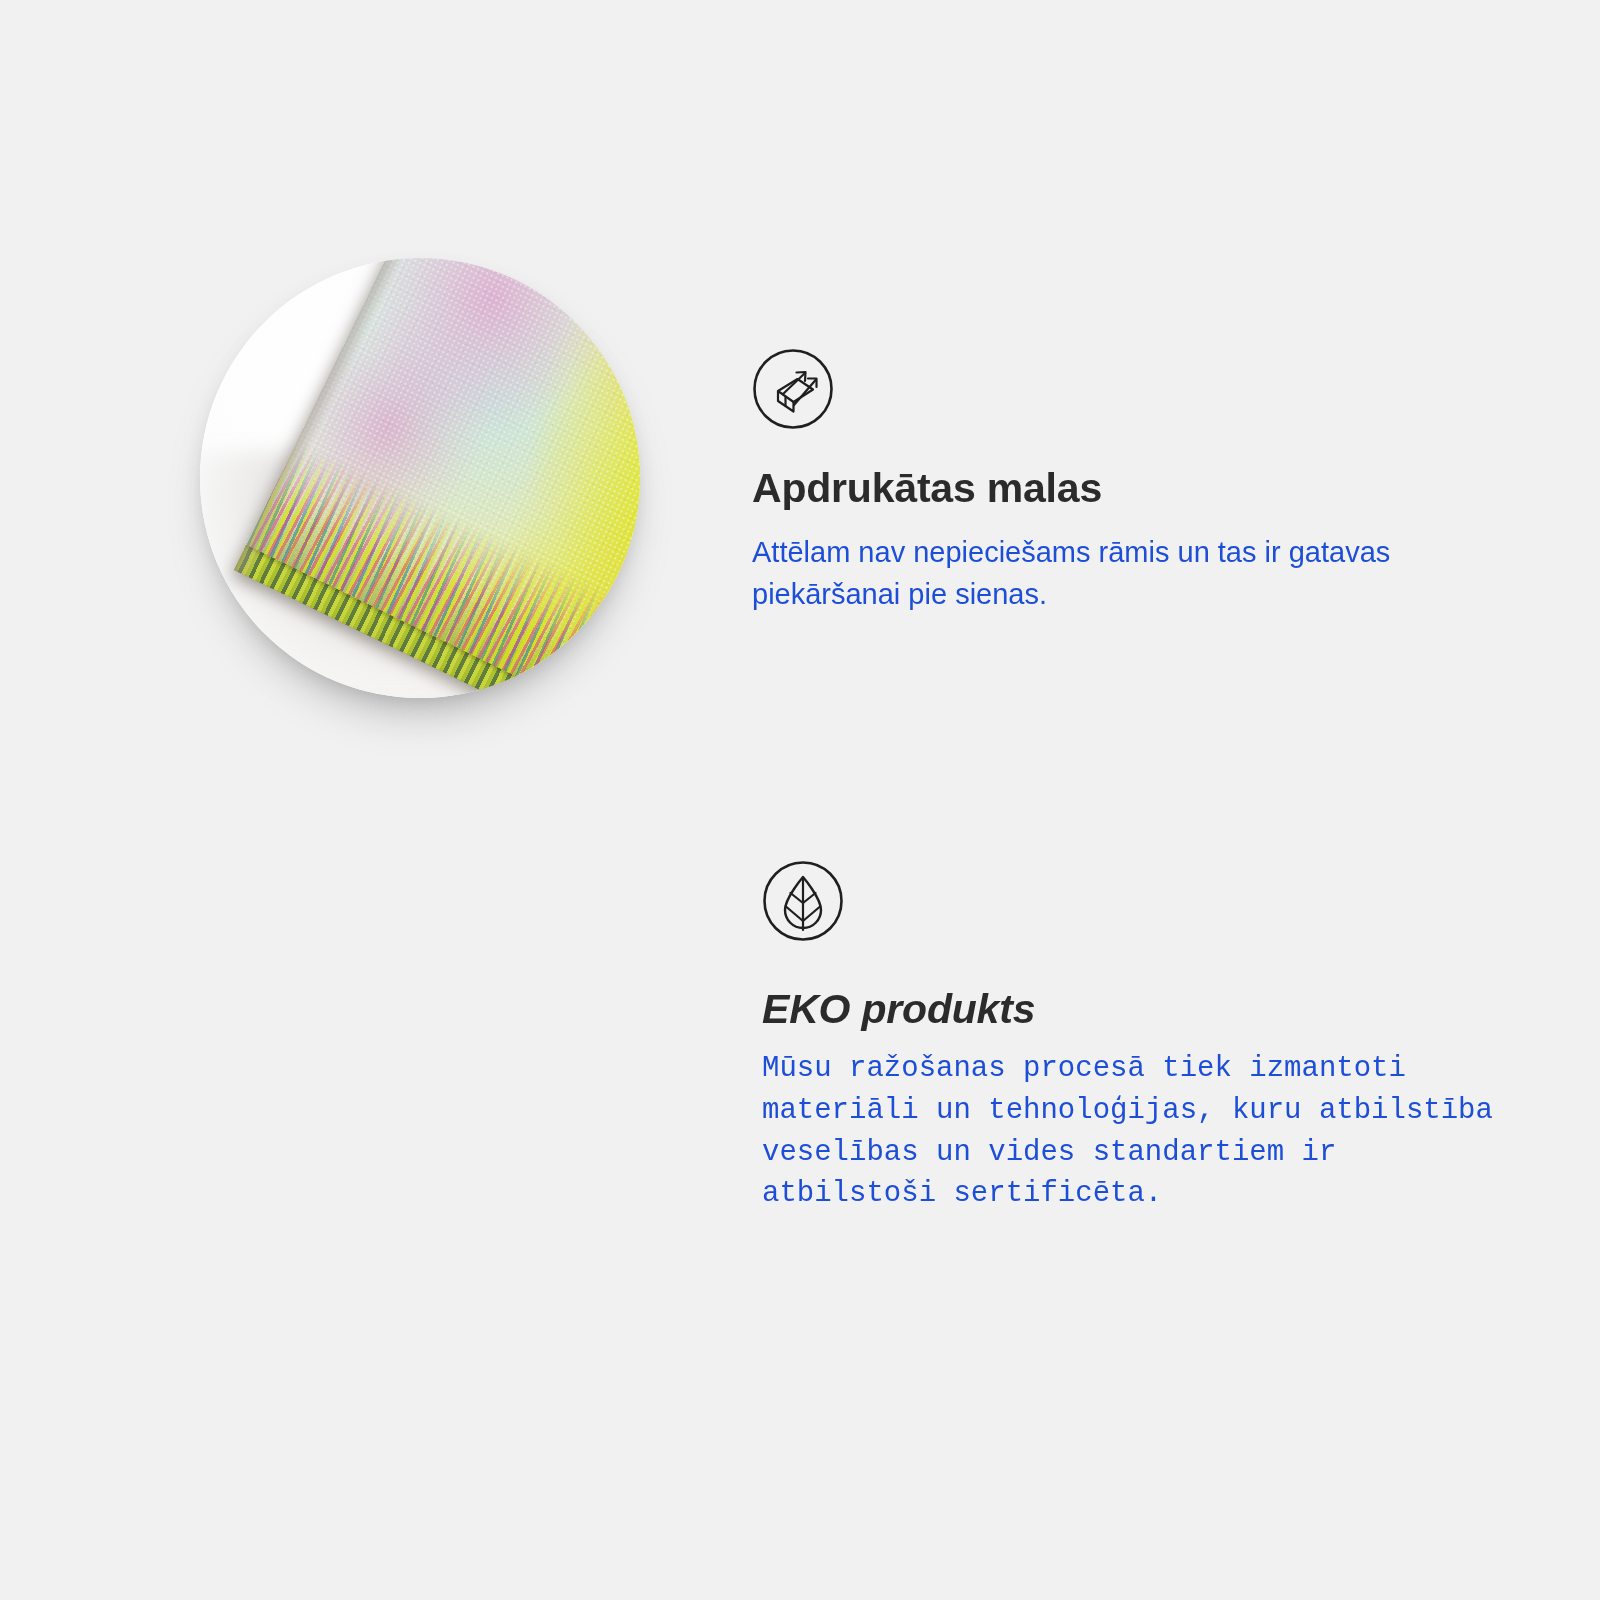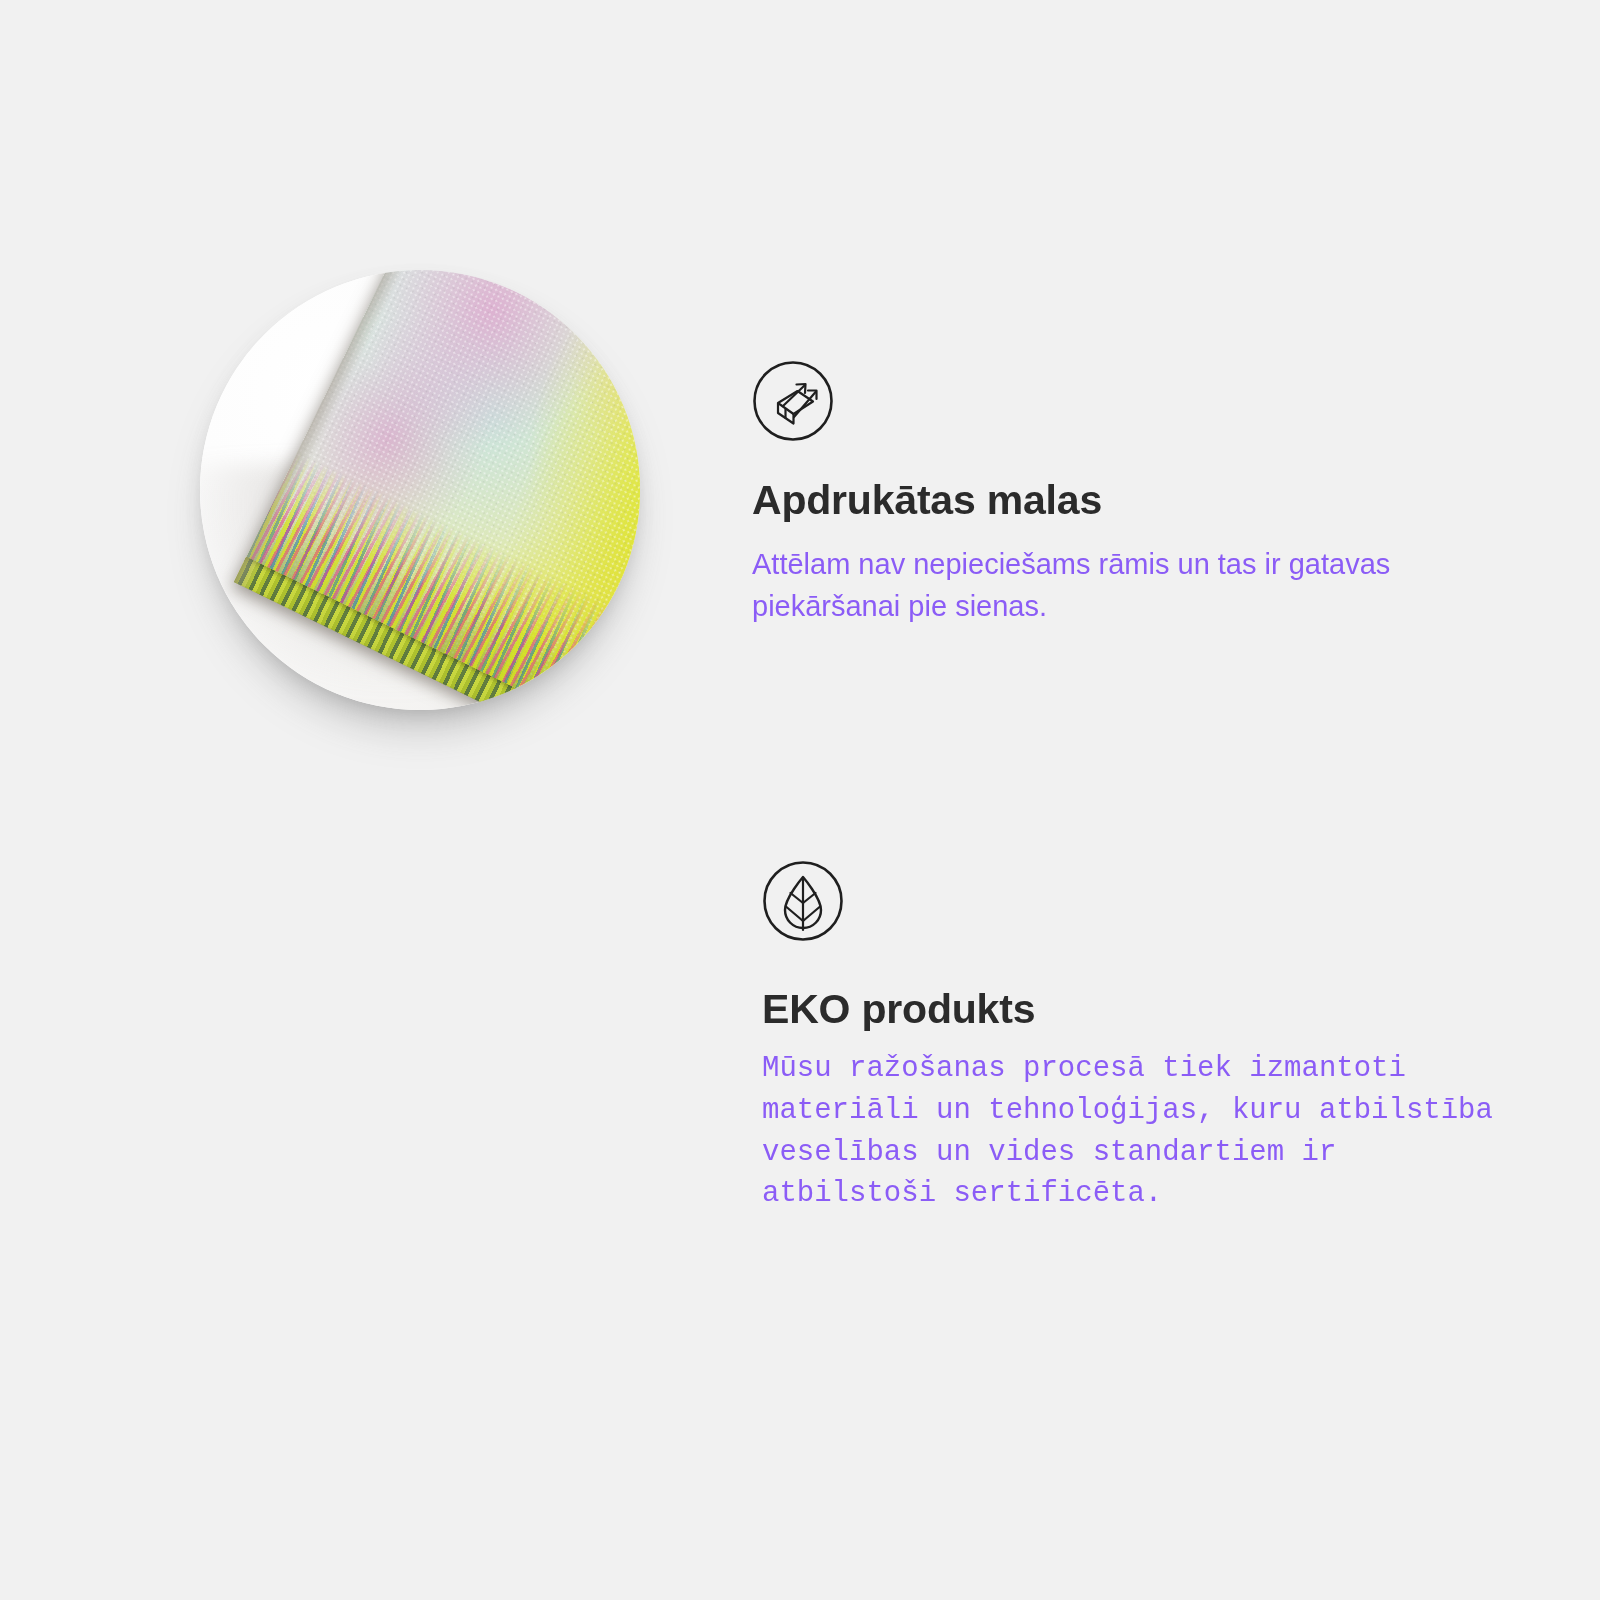--- a/index.html
+++ b/index.html
@@ -22,21 +22,21 @@
     height: 1600px;
     background: #f1f1f1;
   }
 
   .feature-row {
     position: absolute;
     display: flex;
     align-items: flex-start;
   }
 
-  .feature-row.row-1 { left: 0; top: 12px; width: 1600px; height: 800px; }
+  .feature-row.row-1 { left: 0; top: 0; width: 1600px; height: 800px; }
   .feature-row.row-2 { left: 0; top: 800px; width: 1600px; height: 800px; }
 
   
   .media-col {
     position: relative;
     width: 740px;
     height: 800px;
     flex: 0 0 740px;
   }
 
@@ -176,32 +176,32 @@
     color: #2b2b2b;
     letter-spacing: -0.2px;
     white-space: nowrap;
   }
 
   .feature-desc {
     position: absolute;
     margin: 0;
     font-size: 29px;
     line-height: 1.44;
-    color: #8b5cf6;
+    color: #1d4ed8;
     width: 740px;
   }
 
   
   .row-1 .icon-badge   { left: 12px;  top: 348px; }
   .row-1 .feature-title{ left: 12px;  top: 465px; }
   .row-1 .feature-desc { left: 12px;  top: 532px; }
 
   
   .row-2 .icon-badge   { left: 22px;  top: 60px; }
-  .row-2 .feature-title{ left: 22px;  top: 186px; }
+  .row-2 .feature-title{ left: 22px;  top: 186px; font-style: italic; }
   .row-2 .feature-desc { left: 22px;  top: 248px; font-family: Liberation Mono, monospace; }
 </style>
 </head>
 <body>
 
 <div class="page">
 
   <section class="feature-row row-1">
 
     <div class="media-col">

